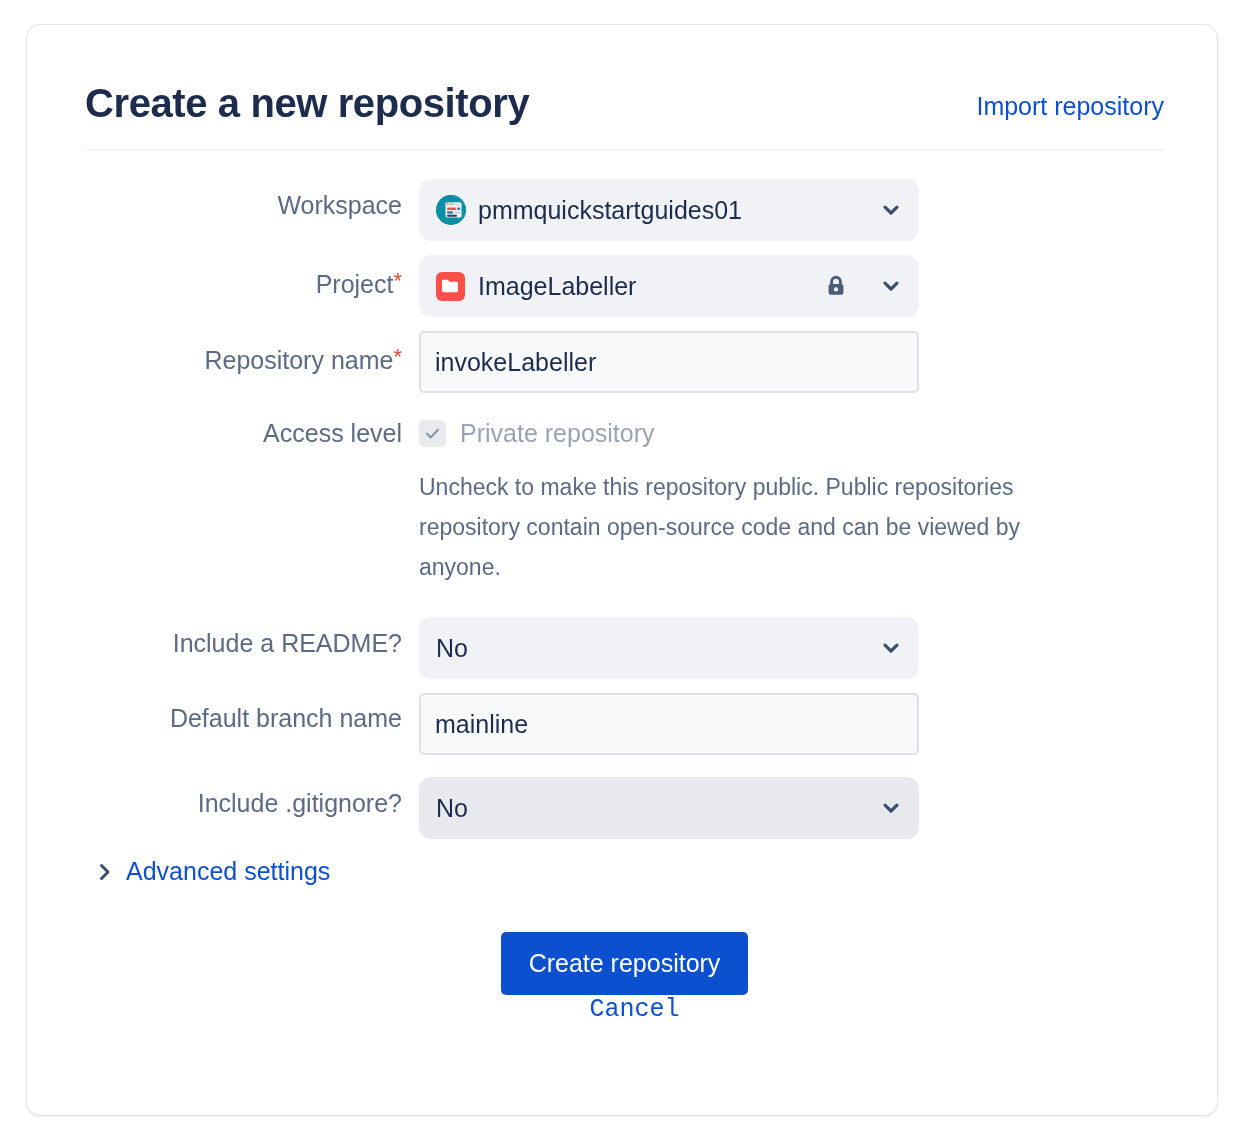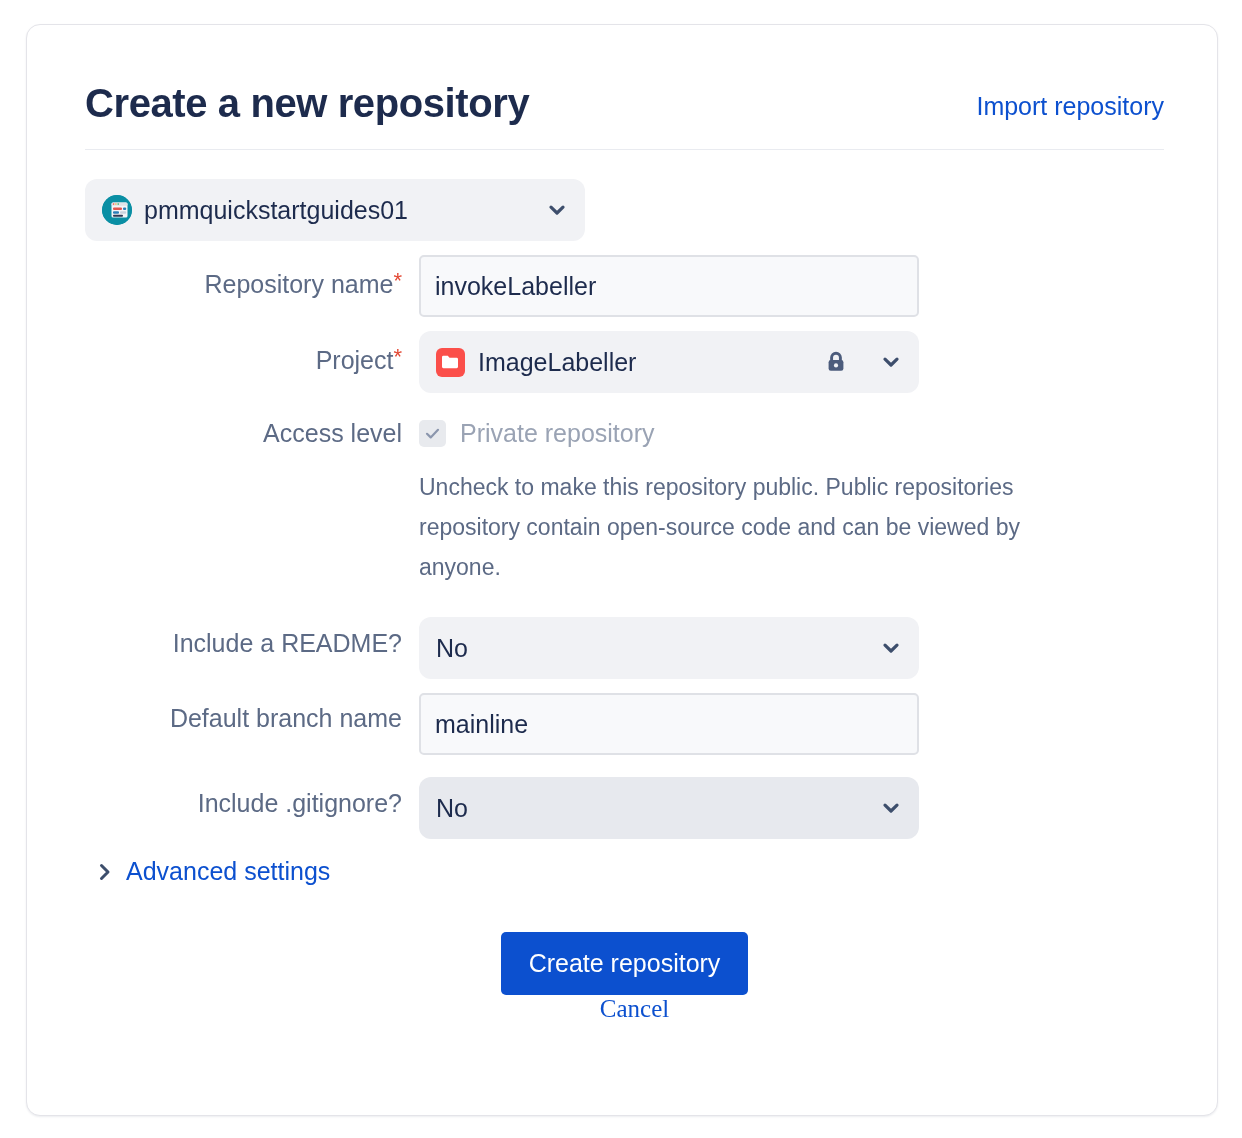--- a/index.html
+++ b/index.html
@@ -192,41 +192,42 @@
     border-radius: 5px;
     padding: 0 28px;
     height: 63px;
     cursor: pointer;
   }
   .btn-link {
     background: none;
     border: none;
     color: #0c50cf;
     font-size: 25px;
-    font-family: Liberation Serif, serif;
+    font-family: Liberation Mono, monospace;
     cursor: pointer;
     margin-left: 20px;
     padding: 0 6px;
   }
 </style>
 </head>
 <body>
 
 <div class="page">
   <div class="card">
     <div class="card-inner">
 
       <div class="header-row">
         <h1 class="page-title">Create a new repository</h1>
         <a class="import-link">Import repository</a>
       </div>
 
       <div class="form">
 
         <div class="frow">
+          <div class="flabel">Workspace</div>
           <div class="fctl">
             <div class="sel">
               <span class="ws-avatar">
                 <svg width="30" height="30" viewBox="0 0 30 30" aria-hidden="true">
                   <circle cx="15" cy="15" r="15" fill="#0a8fa4"></circle>
                   <rect x="9.5" y="7.5" width="16" height="15" rx="1.5" fill="#f4f5f7"></rect>
                   <rect x="9.5" y="7.5" width="16" height="3.2" rx="1.5" fill="#dfe3e8"></rect>
                   <circle cx="11.6" cy="9.1" r="0.8" fill="#fb4f4a"></circle>
                   <circle cx="13.9" cy="9.1" r="0.8" fill="#f5b83d"></circle>
                   <circle cx="16.2" cy="9.1" r="0.8" fill="#3ab36a"></circle>
@@ -241,27 +242,20 @@
               <span class="chev">
                 <svg width="22" height="22" viewBox="0 0 22 22" aria-hidden="true">
                   <path d="M5 8.2 L11 14 L17 8.2" fill="none" stroke="#3d4e6c" stroke-width="3.2" stroke-linecap="round" stroke-linejoin="round"></path>
                 </svg>
               </span>
             </div>
           </div>
         </div>
 
         <div class="frow">
-          <div class="flabel"><span>Repository name</span><span class="req">*</span></div>
-          <div class="fctl">
-            <input class="inp" type="text" value="invokeLabeller" placeholder="Repository name" style="">
-          </div>
-        </div>
-
-        <div class="frow">
           <div class="flabel"><span>Project</span><span class="req">*</span></div>
           <div class="fctl">
             <div class="sel">
               <span class="proj-icon">
                 <svg width="19" height="16" viewBox="0 0 19 16" aria-hidden="true">
                   <path d="M1 3.2a1.4 1.4 0 0 1 1.4-1.4h4.4l1.7 2h7.1A1.4 1.4 0 0 1 17 5.2v7.6a1.4 1.4 0 0 1-1.4 1.4H2.4A1.4 1.4 0 0 1 1 12.8z" fill="#ffffff"></path>
                 </svg>
               </span>
               <span class="val">ImageLabeller</span>
               <span class="lock-ic">
@@ -270,20 +264,27 @@
                   <rect x="5.6" y="11.1" width="14.8" height="10.6" rx="2.2" fill="#4c5c7c"></rect>
                   <circle cx="13" cy="16.4" r="2.1" fill="#f1f2f5"></circle>
                 </svg>
               </span>
               <span class="chev">
                 <svg width="22" height="22" viewBox="0 0 22 22" aria-hidden="true">
                   <path d="M5 8.2 L11 14 L17 8.2" fill="none" stroke="#3d4e6c" stroke-width="3.2" stroke-linecap="round" stroke-linejoin="round"></path>
                 </svg>
               </span>
             </div>
+          </div>
+        </div>
+
+        <div class="frow">
+          <div class="flabel"><span>Repository name</span><span class="req">*</span></div>
+          <div class="fctl">
+            <input class="inp" type="text" value="invokeLabeller" placeholder="Repository name" style="">
           </div>
         </div>
 
         <div class="frow">
           <div class="flabel" style="padding-top:11px">Access level</div>
           <div class="fctl">
             <div class="cbrow">
               <span class="cbox">
                 <svg width="19" height="19" viewBox="0 0 19 19" aria-hidden="true">
                   <path d="M4 9.8 L7.7 13.4 L15 5.8" fill="none" stroke="#8b96ad" stroke-width="2.2" stroke-linecap="round" stroke-linejoin="round"></path>

